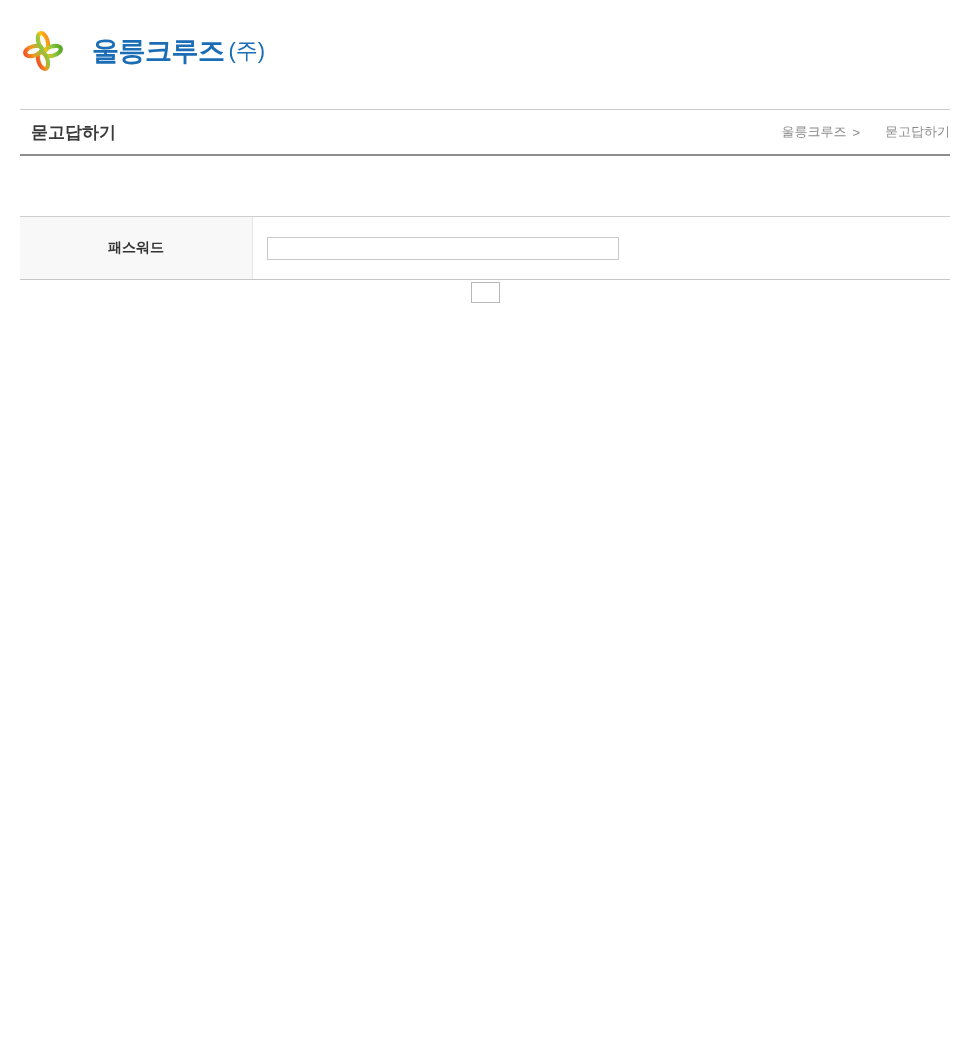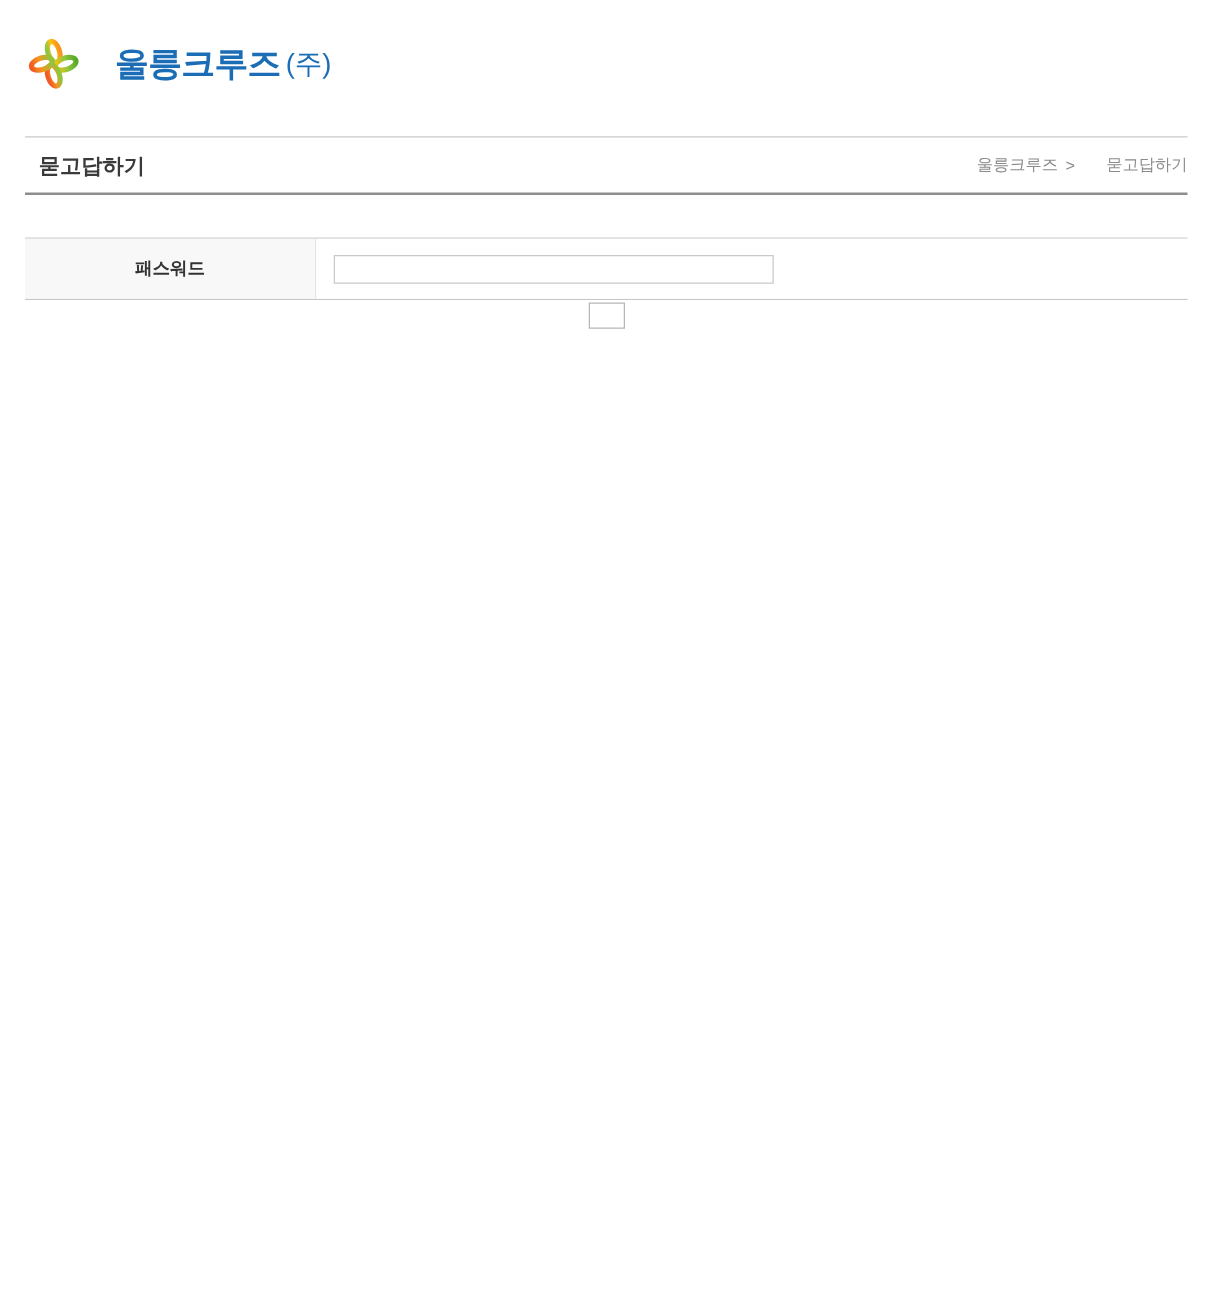--- a/index.html
+++ b/index.html
@@ -57,22 +57,22 @@
     color: #8b8b8b;
     display: flex;
     align-items: center;
   }
   .breadcrumb .crumb { cursor: pointer; }
   .breadcrumb .sep { margin-left: 6px; }
   .breadcrumb .current { margin-left: 25px; }
 
   
   .board-table {
-    margin-top: 34px;
-    height: 50px;
+    margin-top: 60px;
+    height: 64px;
     border-top: 1px solid #cdcdcd;
     border-bottom: 1px solid #c6c6c6;
     display: flex;
   }
   .board-th {
     width: 233px;
     background: #f8f8f8;
     border-right: 1px solid #e4e4e4;
     display: flex;
     align-items: center;

